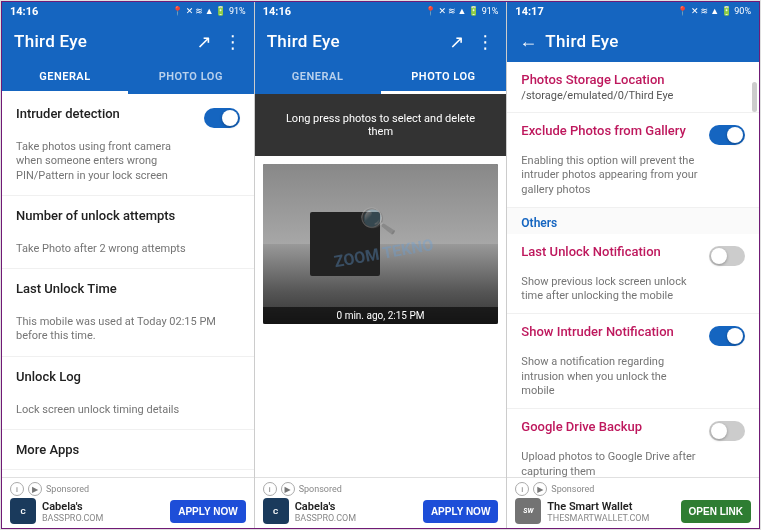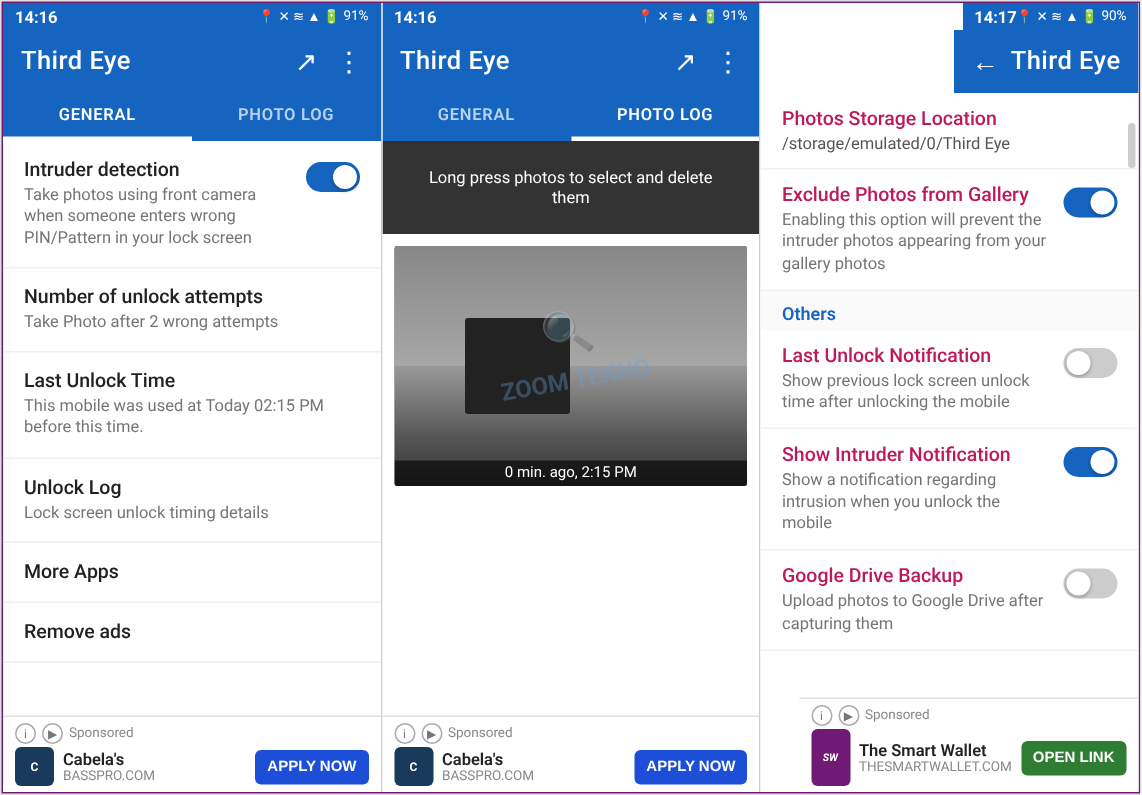--- a/index.html
+++ b/index.html
@@ -115,21 +115,21 @@
     }
     .setting-text { flex: 1; }
     .setting-title {
       font-size: 13px;
       color: #212121;
       font-weight: 500;
     }
     .setting-desc {
       font-size: 11px;
       color: #757575;
-      margin-top: 2px;
+      margin-top: 19px;
       line-height: 1.3;
     }
 
     
     .toggle {
       width: 36px;
       height: 20px;
       border-radius: 10px;
       position: relative;
       flex-shrink: 0;
@@ -205,22 +205,22 @@
       display: flex;
       align-items: center;
       justify-content: center;
       color: #fff;
       font-size: 8px;
       font-weight: bold;
       flex-shrink: 0;
     }
     .ad-logo-smart {
       width: 26px;
-      height: 38px;
-      background: #701a75;
+      height: 26px;
+      background: #737373;
       border-radius: 4px;
       display: flex;
       align-items: center;
       justify-content: center;
       color: #fff;
       font-size: 7px;
       font-weight: bold;
       flex-shrink: 0;
       font-style: italic;
     }
@@ -304,21 +304,21 @@
       justify-content: space-between;
     }
     .setting-title-small {
       font-size: 13px;
       color: #be185d;
       font-weight: 500;
     }
     .setting-desc-small {
       font-size: 11px;
       color: #757575;
-      margin-top: 2px;
+      margin-top: 16px;
       line-height: 1.3;
     }
     .setting-value {
       font-size: 11px;
       color: #555;
       margin-top: 2px;
     }
 
     
     .content::-webkit-scrollbar { width: 3px; }
@@ -478,21 +478,21 @@
           <div class="ad-text-block">
             <div class="ad-name">Cabela's</div>
             <div class="ad-url">BASSPRO.COM</div>
           </div>
           <button class="ad-button">APPLY NOW</button>
         </div>
       </div>
     </div>
   </div>
 
-  <div class="panel" style="position:relative;align-items:flex-end;">
+  <div class="panel" style="position:relative;">
     <div class="status-bar">
       <span class="status-time">14:17</span>
       <div class="status-icons">
         <span>📍</span>
         <span>✕</span>
         <span>≋</span>
         <span>▲</span>
         <span>🔋</span>
         <span>90%</span>
       </div>

